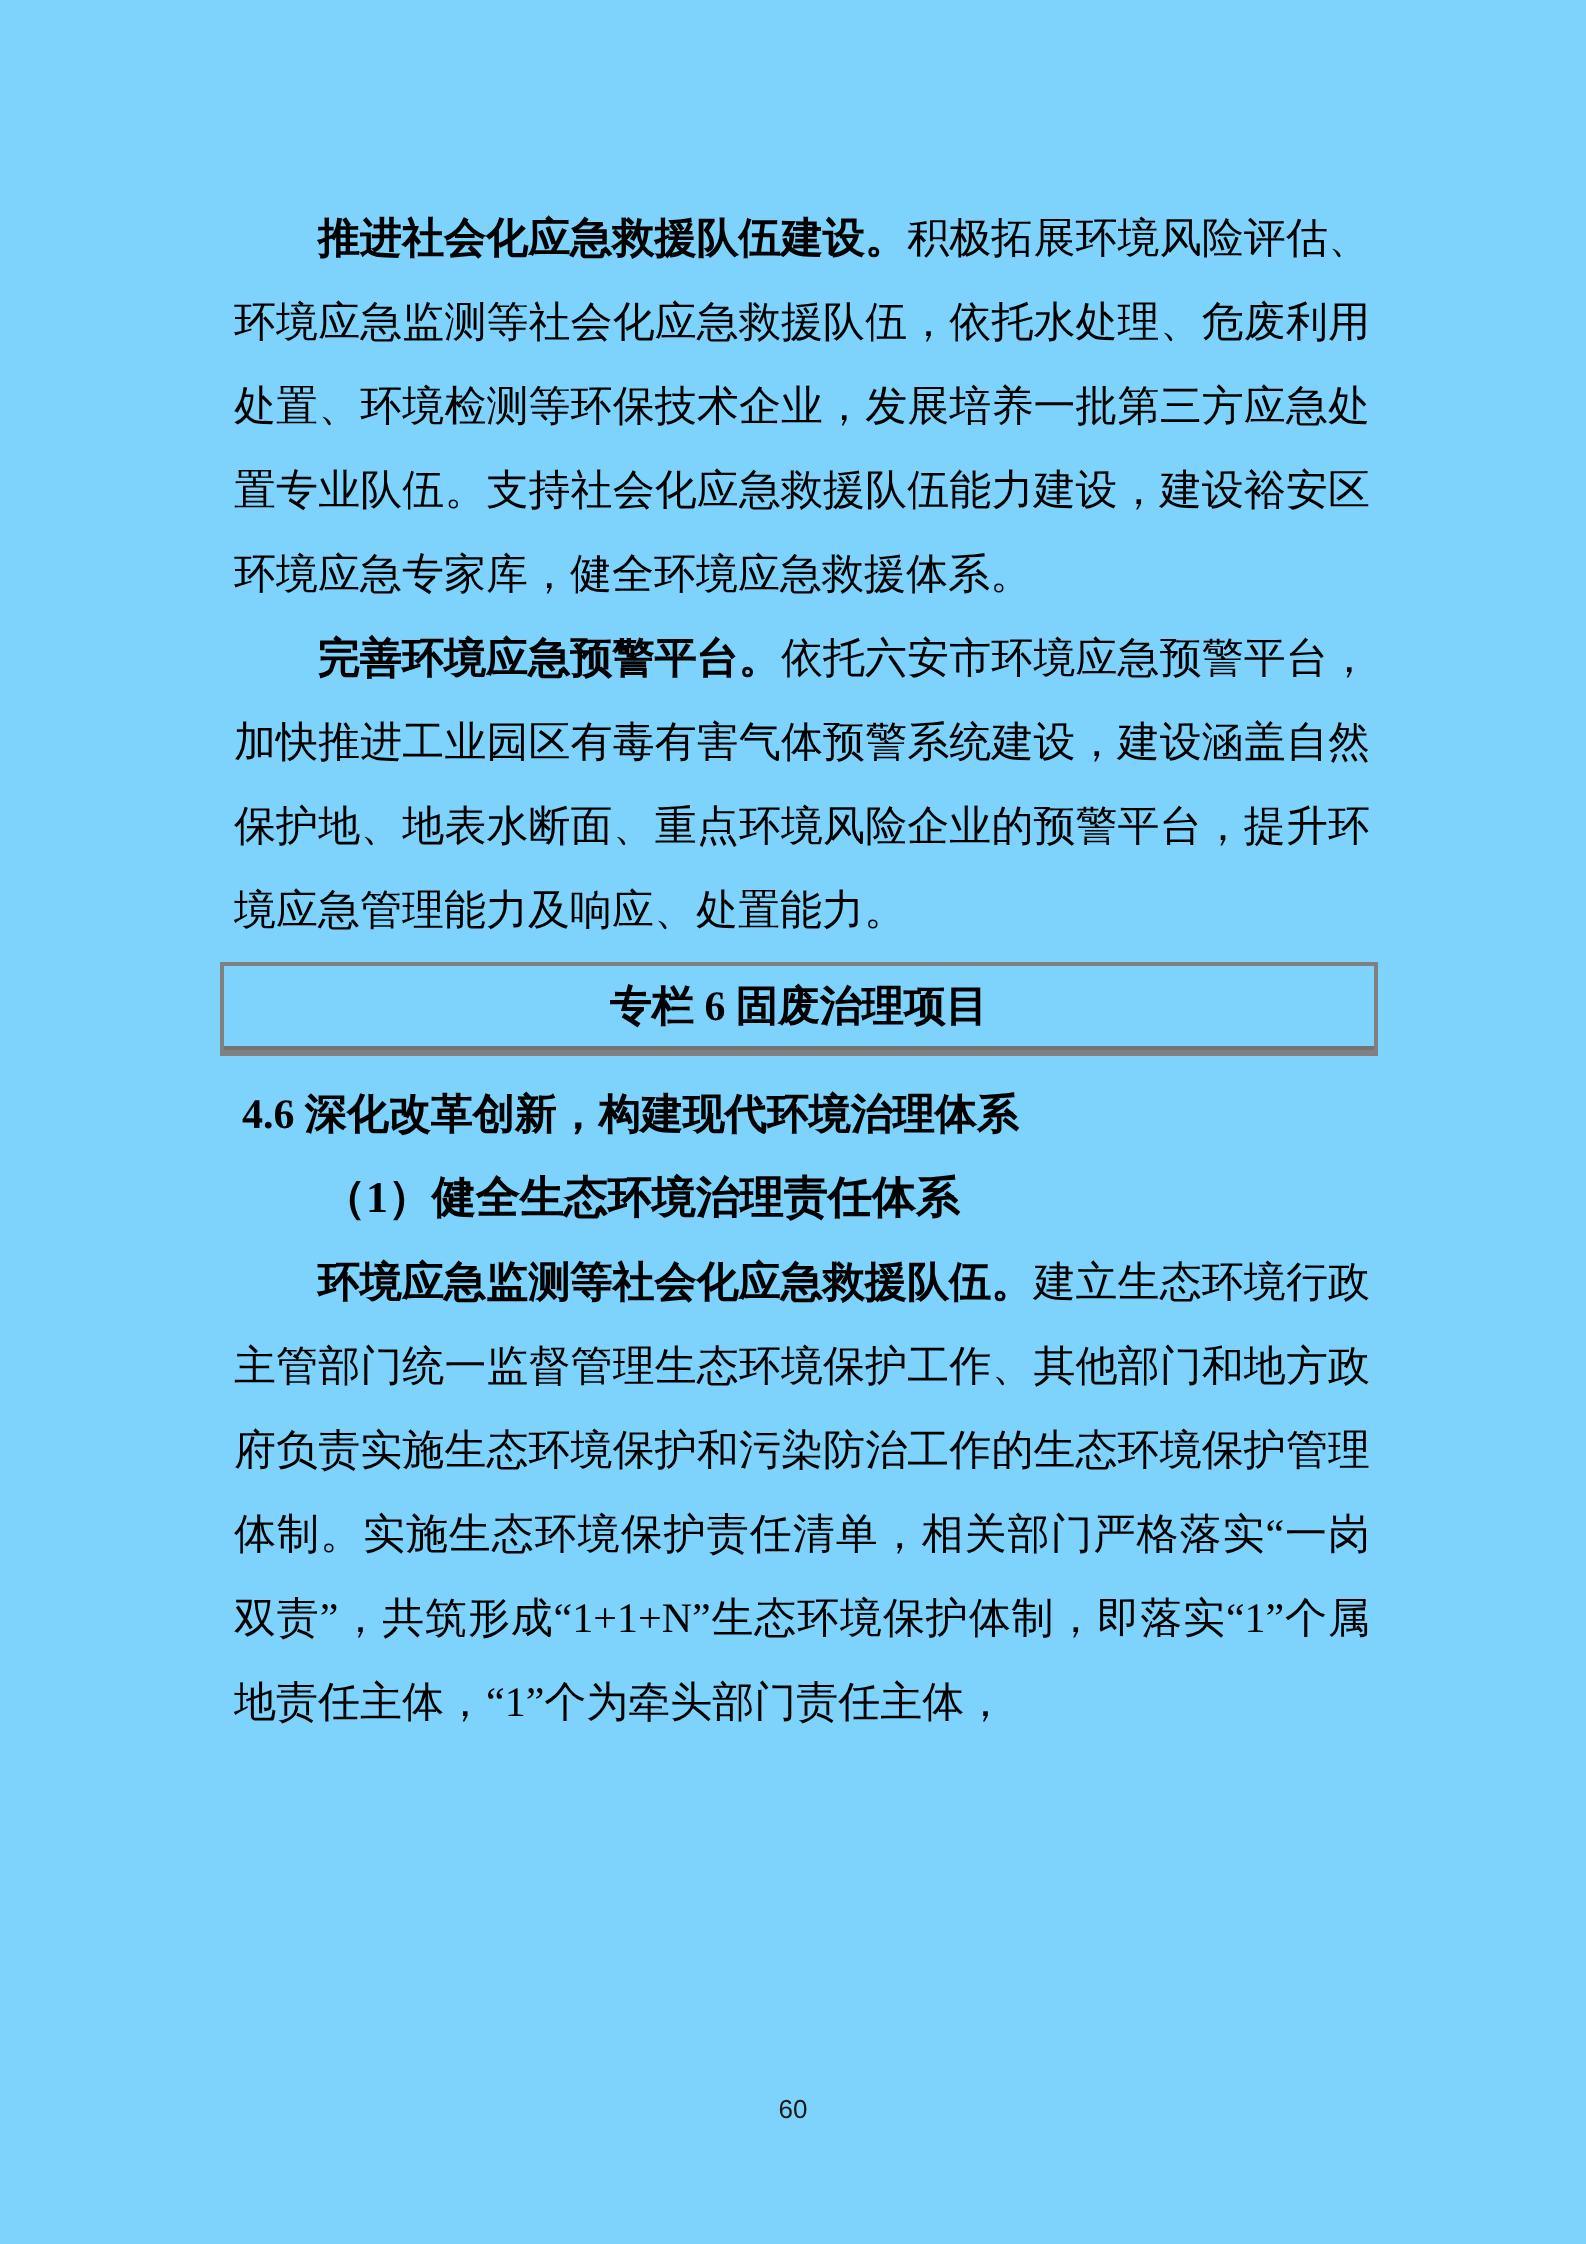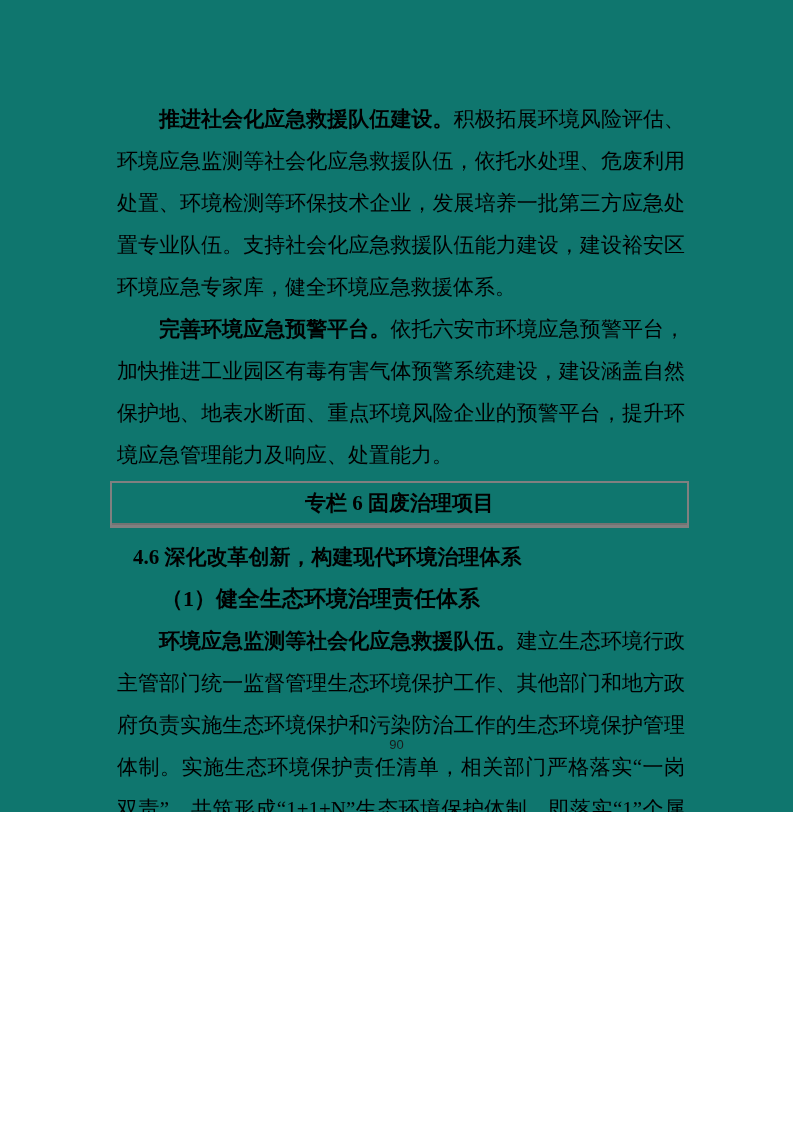--- a/index.html
+++ b/index.html
@@ -3,22 +3,22 @@
 <meta charset="utf-8">
 <style>
   html, body {
     margin: 0;
     padding: 0;
     background: #ffffff;
   }
   .page {
     position: relative;
     width: 793px;
-    height: 812px;
-    background: #0f766e;
+    height: 1122px;
+    background: #7dd3fc;
     overflow: hidden;
     font-family: "Liberation Serif", "DejaVu Serif", serif;
     color: #000000;
     text-decoration: underline;
   }
   .content {
     position: absolute;
     left: 117px;
     top: 98px;
     width: 568px;
@@ -53,21 +53,21 @@
   }
   .callout-item-heading {
     margin: 0;
     text-indent: 0;
   }
   .callout-item-body {
     margin: 0;
     text-indent: 2em;
   }
   .section-heading {
-    margin: 8px 0 0 16px;
+    margin: 8px 0 0 4px;
     font-size: 21px;
     font-weight: bold;
     line-height: 42px;
     text-indent: 0;
     text-align: left;
   }
   .sub-heading {
     margin: 0;
     font-size: 22px;
     font-weight: bold;
@@ -101,14 +101,14 @@
     </div>
 
     <h2 class="section-heading">4.6 深化改革创新，构建现代环境治理体系</h2>
 
     <h3 class="sub-heading">（1）健全生态环境治理责任体系</h3>
 
     <p class="para"><span class="lead">环境应急监测等社会化应急救援队伍。</span><span>建立生态环境行政主管部门统一监督管理生态环境保护工作、其他部门和地方政府负责实施生态环境保护和污染防治工作的生态环境保护管理体制。实施生态环境保护责任清单，相关部门严格落实“一岗双责”，共筑形成“1+1+N”生态环境保护体制，即落实“1”个属地责任主体，“1”个为牵头部门责任主体，</span></p>
 
   </div>
 
-  <div class="page-number">90</div>
+  <div class="page-number">60</div>
 </div>
 
 </body></html>

